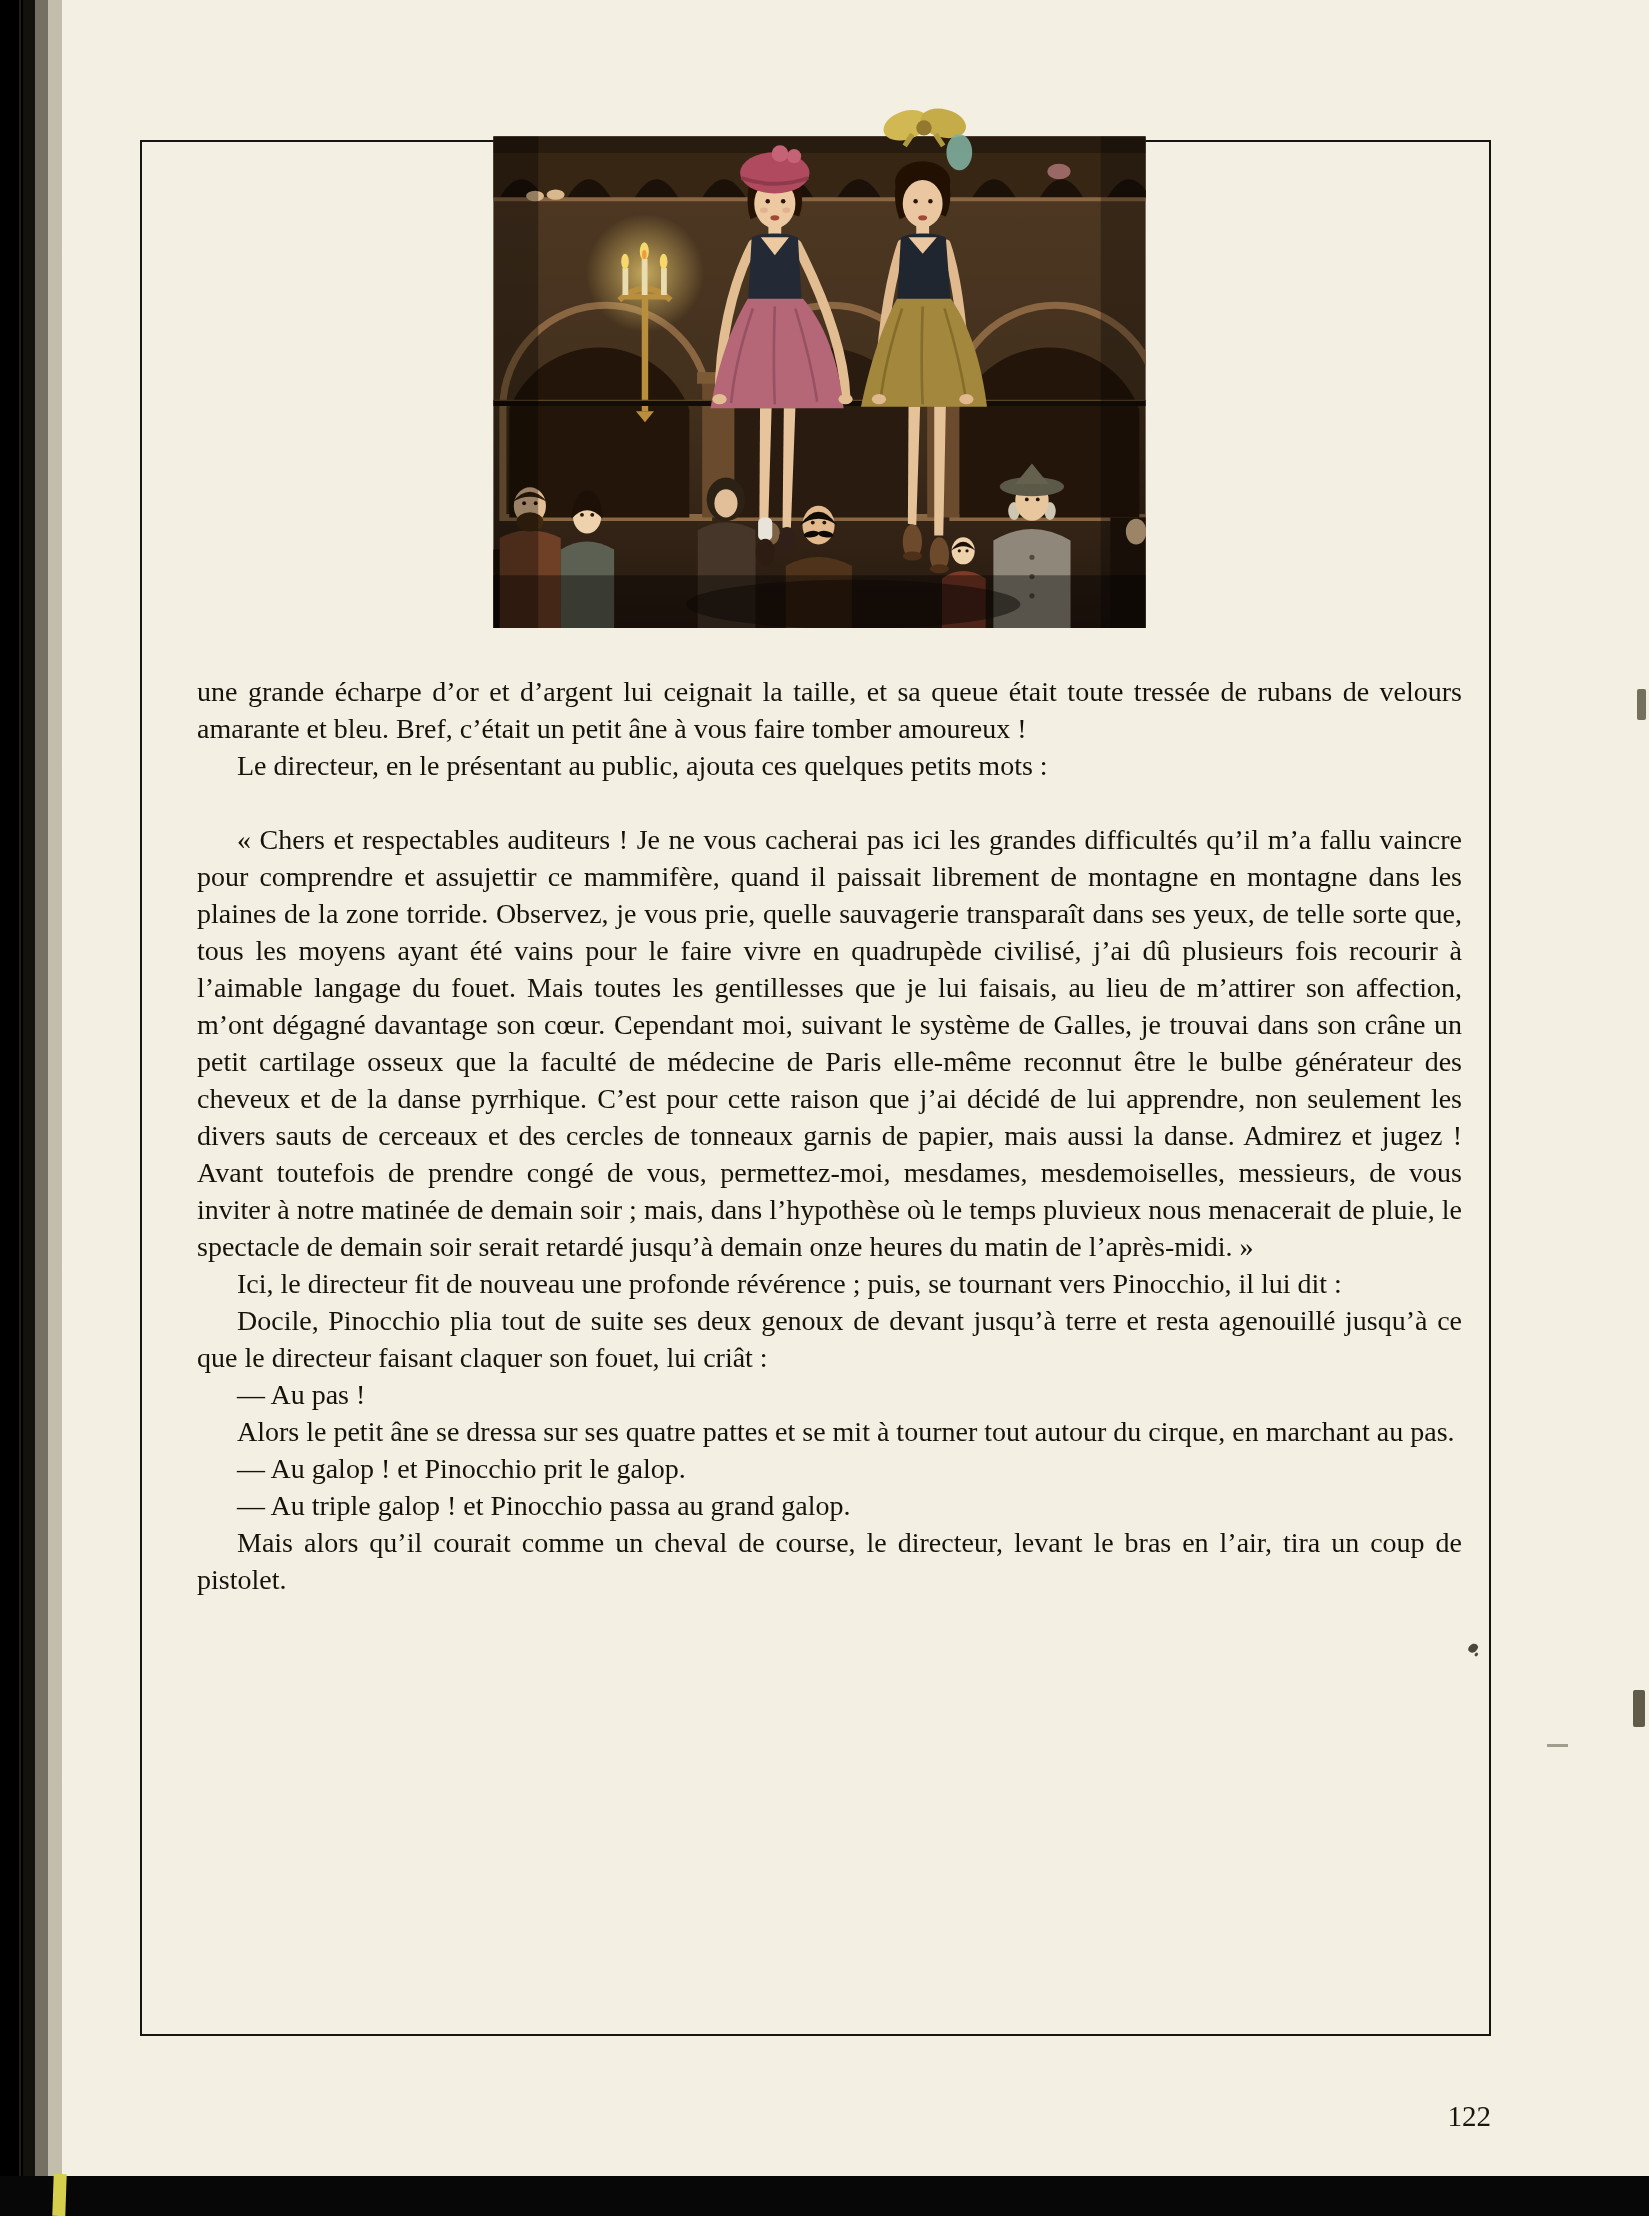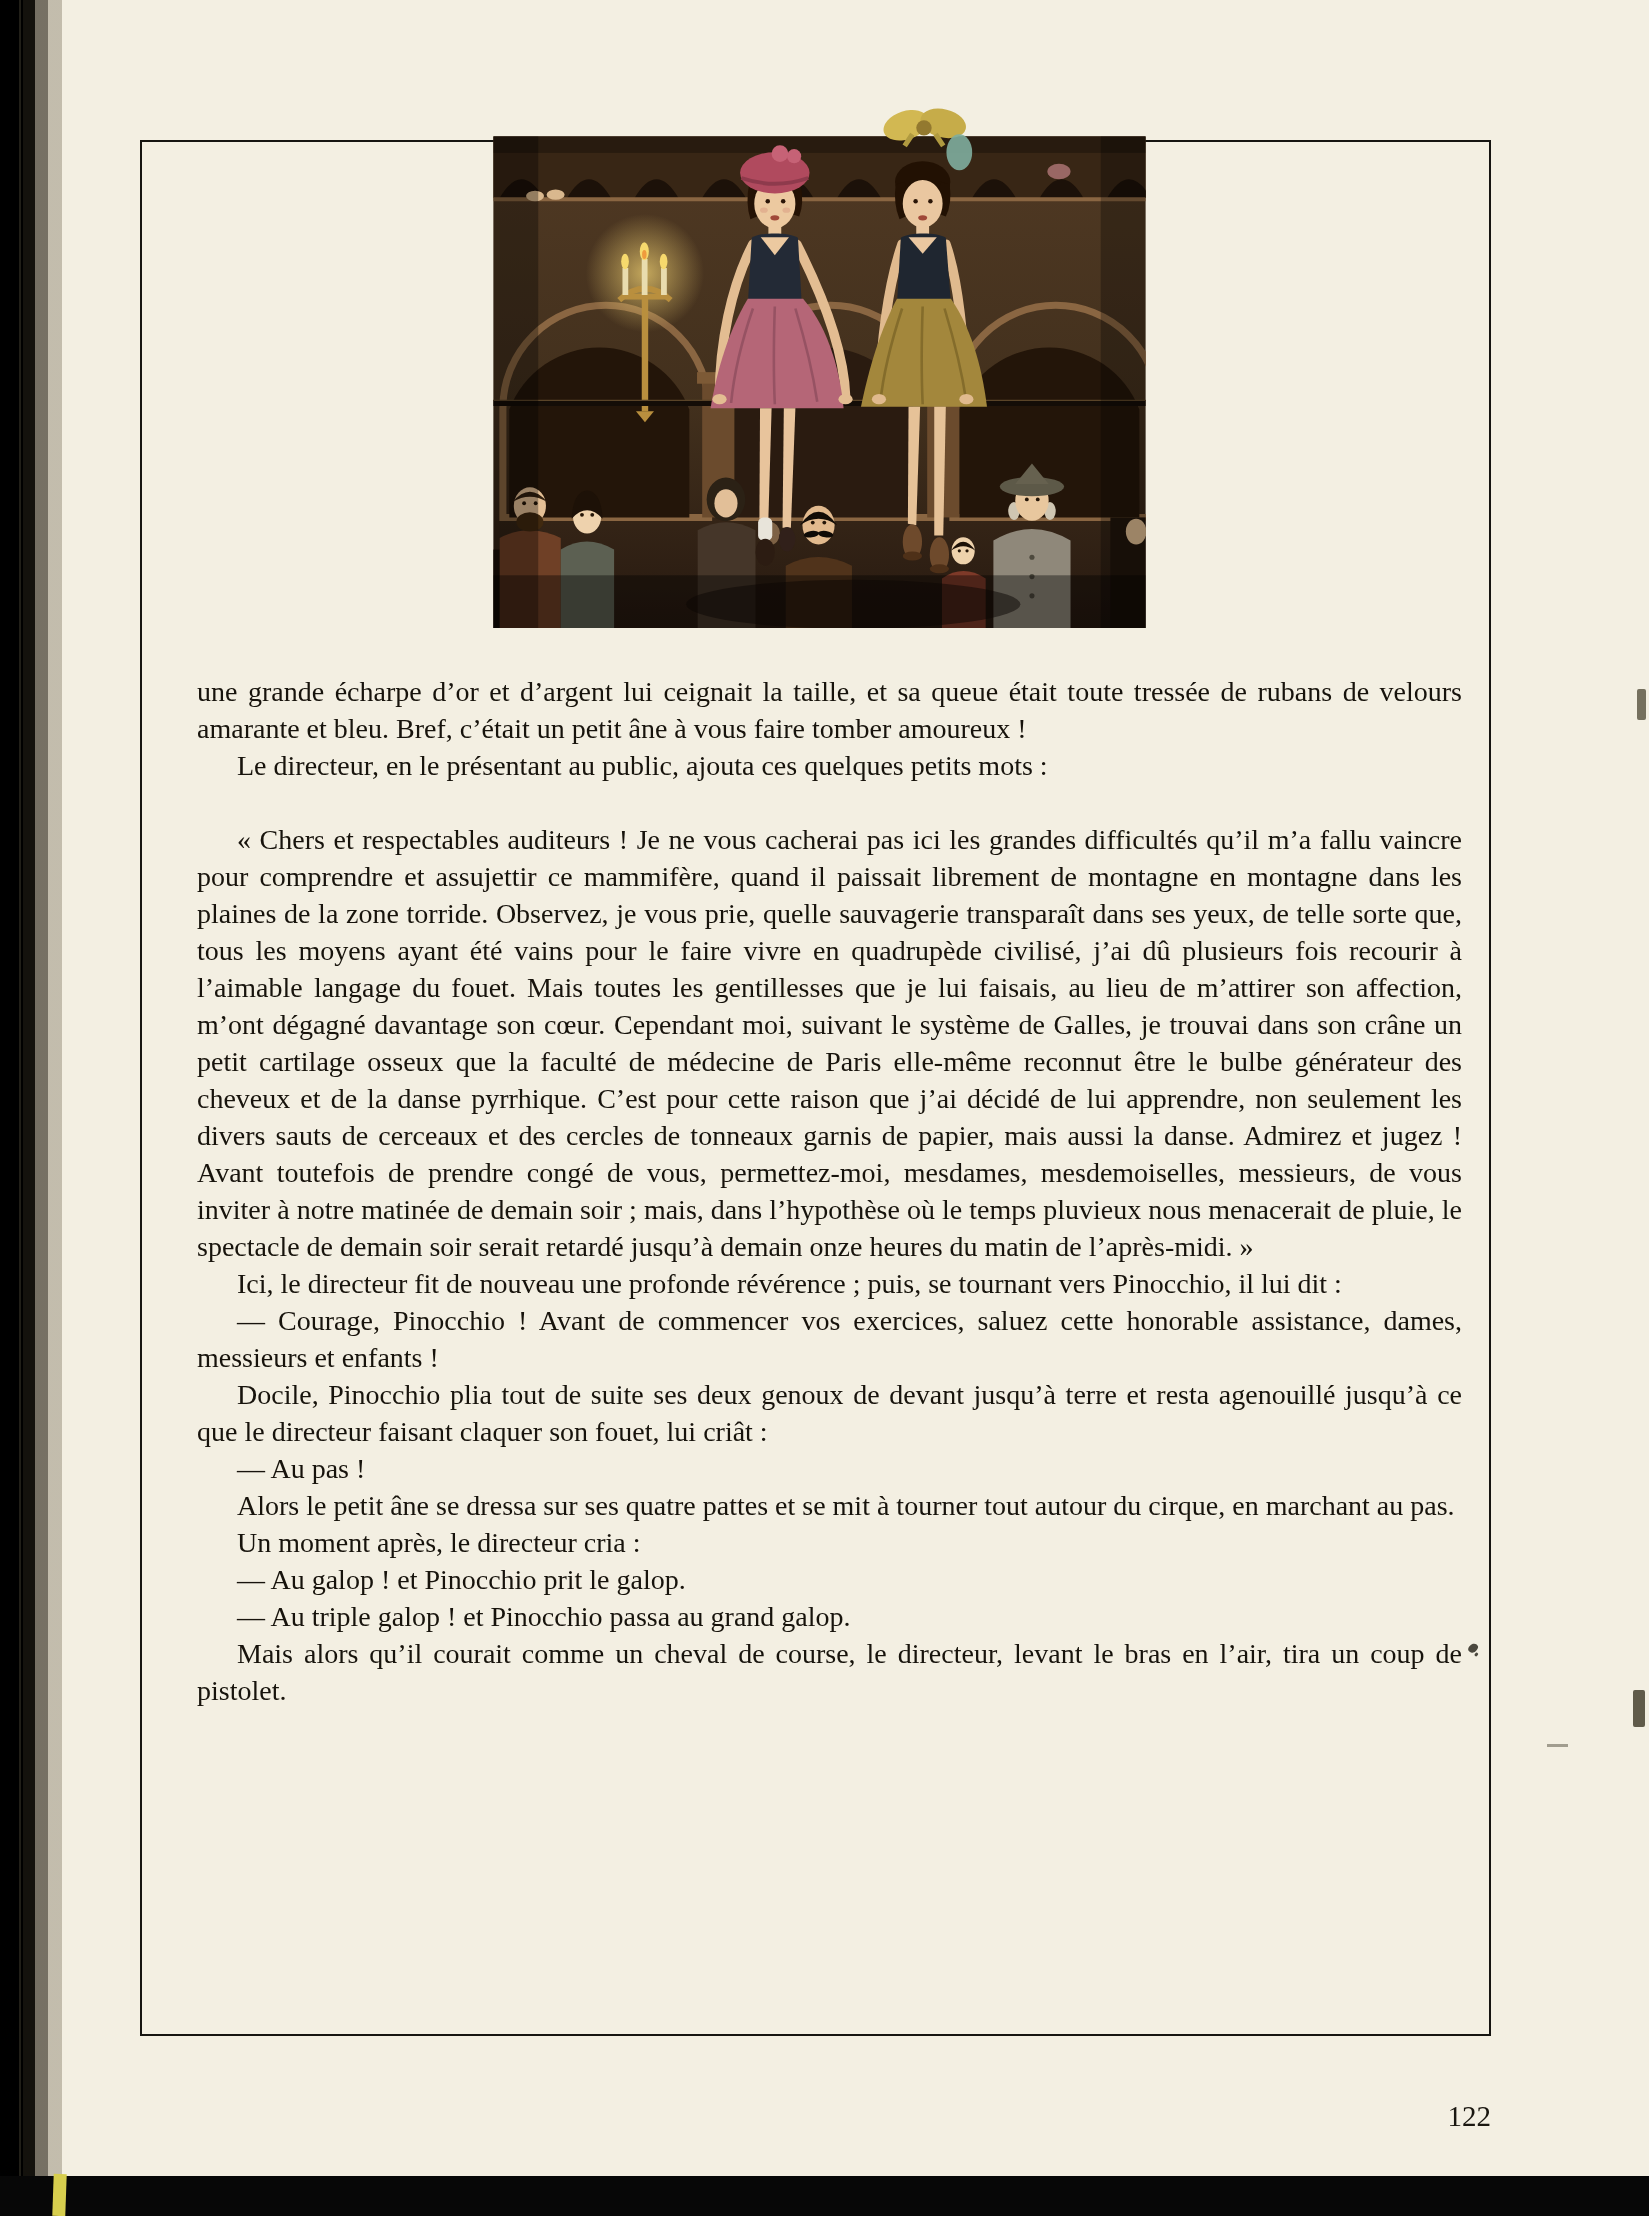--- a/index.html
+++ b/index.html
@@ -255,25 +255,23 @@
       <ellipse cx="652" cy="700" rx="15" ry="7" fill="#4e3018"></ellipse>
       <ellipse cx="694" cy="720" rx="15" ry="7" fill="#4e3018"></ellipse>
     </g>
   </svg>
 
   <div class="text-block">
     <p>une grande écharpe d’or et d’argent lui ceignait la taille, et sa queue était toute tressée de rubans de velours amarante et bleu. Bref, c’était un petit âne à vous faire tomber amoureux !</p>
     <p class="p-indent">Le directeur, en le présentant au public, ajouta ces quelques petits mots :</p>
     <p class="p-indent p-gap">« Chers et respectables auditeurs ! Je ne vous cacherai pas ici les grandes difficultés qu’il m’a fallu vaincre pour comprendre et assujettir ce mammifère, quand il paissait librement de montagne en montagne dans les plaines de la zone torride. Observez, je vous prie, quelle sauvagerie transparaît dans ses yeux, de telle sorte que, tous les moyens ayant été vains pour le faire vivre en quadrupède civilisé, j’ai dû plusieurs fois recourir à l’aimable langage du fouet. Mais toutes les gentillesses que je lui faisais, au lieu de m’attirer son affection, m’ont dégagné davantage son cœur. Cependant moi, suivant le système de Galles, je trouvai dans son crâne un petit cartilage osseux que la faculté de médecine de Paris elle-même reconnut être le bulbe générateur des cheveux et de la danse pyrrhique. C’est pour cette raison que j’ai décidé de lui apprendre, non seulement les divers sauts de cerceaux et des cercles de tonneaux garnis de papier, mais aussi la danse. Admirez et jugez ! Avant toutefois de prendre congé de vous, permettez-moi, mesdames, mesdemoiselles, messieurs, de vous inviter à notre matinée de demain soir ; mais, dans l’hypothèse où le temps pluvieux nous menacerait de pluie, le spectacle de demain soir serait retardé jusqu’à demain onze heures du matin de l’après-midi. »</p>
     <p class="p-indent">Ici, le directeur fit de nouveau une profonde révérence ; puis, se tournant vers Pinocchio, il lui dit :</p>
-    <p class="p-indent">— Courage, Pinocchio ! Avant de commencer vos exercices, saluez cette honorable assistance, dames, messieurs et enfants !</p>
     <p class="p-indent">Docile, Pinocchio plia tout de suite ses deux genoux de devant jusqu’à terre et resta agenouillé jusqu’à ce que le directeur faisant claquer son fouet, lui criât :</p>
     <p class="p-indent">— Au pas !</p>
     <p class="p-indent">Alors le petit âne se dressa sur ses quatre pattes et se mit à tourner tout autour du cirque, en marchant au pas.</p>
-    <p class="p-indent">Un moment après, le directeur cria :</p>
     <p class="p-indent">— Au galop ! et Pinocchio prit le galop.</p>
     <p class="p-indent">— Au triple galop ! et Pinocchio passa au grand galop.</p>
     <p class="p-indent">Mais alors qu’il courait comme un cheval de course, le directeur, levant le bras en l’air, tira un coup de pistolet.</p>
   </div>
 
   <div class="page-number">122</div>
 
   <div class="edge-mark-1"></div>
   <div class="edge-mark-2"></div>
   <div class="margin-dash"></div>

